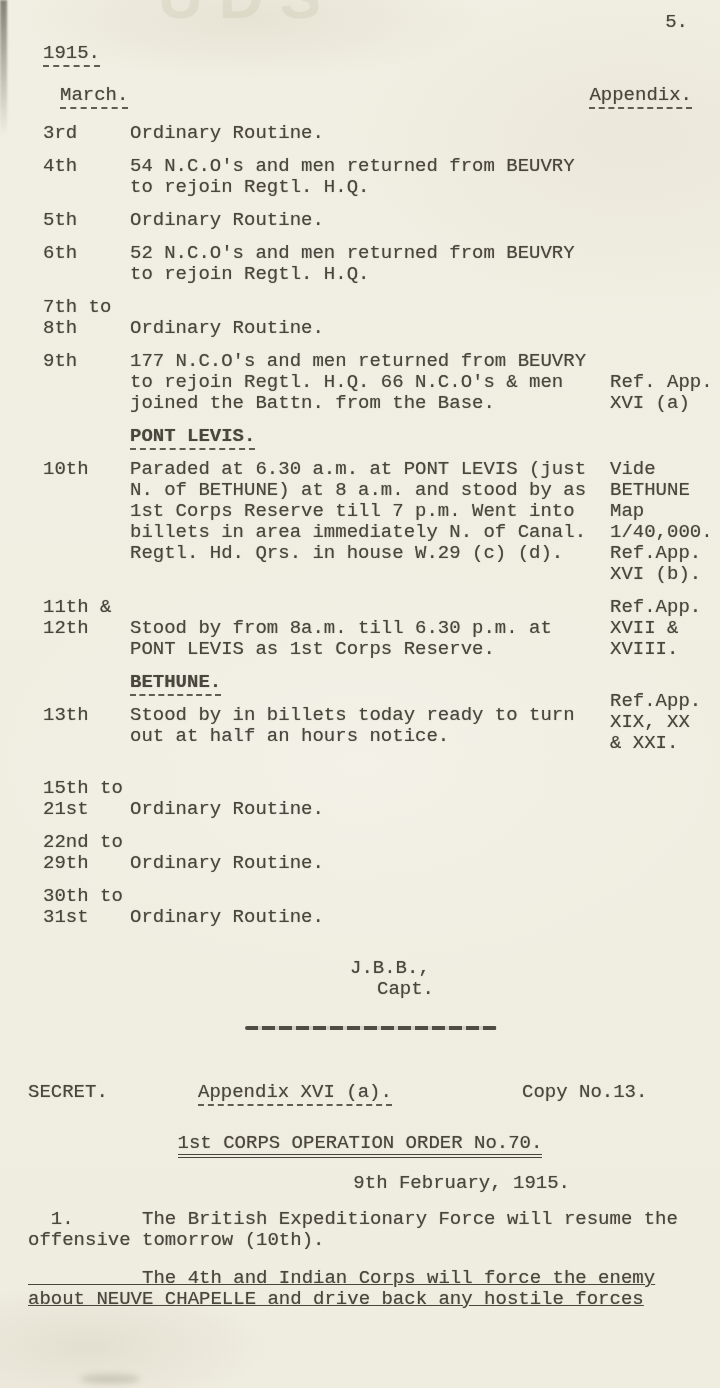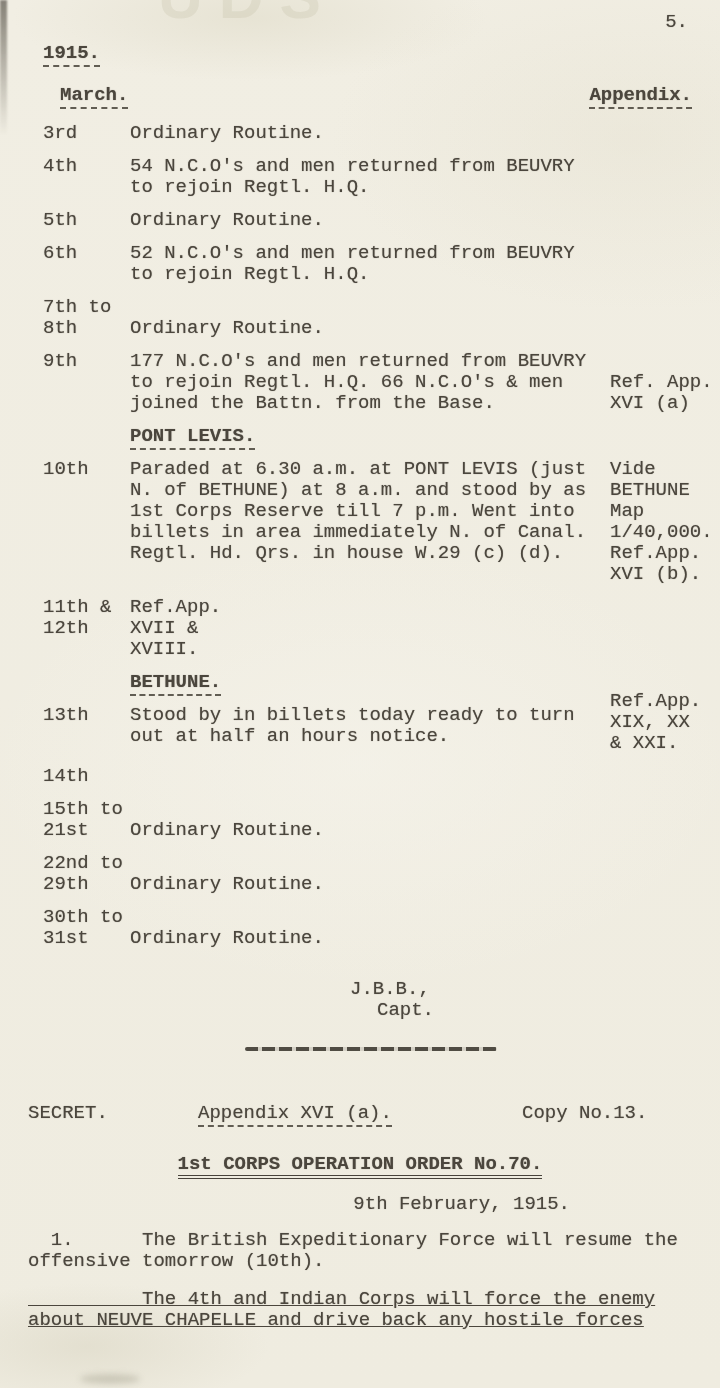--- a/index.html
+++ b/index.html
@@ -31,21 +31,21 @@
   .watermark{
     position:absolute;top:-14px;left:158px;
     font-family:"Liberation Sans",sans-serif;
     font-size:62px;font-weight:bold;letter-spacing:16px;
     color:rgba(165,162,132,.16);
     text-shadow:none;
   }
   .page-number{text-align:right;padding-right:4px;}
   .u-dash{border-bottom:2px dashed rgba(72,67,58,.85);padding-bottom:1px;}
   .u-double{border-bottom:4px double rgba(62,58,50,.95);padding-bottom:0;}
-  .bold{font-weight:700;}
+  .bold{font-weight:400;}
   .year-heading{margin:10px 0 0 15px;}
   .month-row{display:flex;justify-content:space-between;margin:21px 0 17px 0;}
   .month-heading{margin-left:32px;}
   .diary-entries{margin-left:15px;}
   .entry-row{display:flex;margin-bottom:12px;}
   .cell-date{flex:none;width:87px;white-space:pre-line;}
   .cell-text{flex:none;width:480px;white-space:pre-line;}
   .cell-ref{flex:none;width:110px;white-space:pre-line;}
   .two-line-date .cell-text{padding-top:21px;}
   .row-i5 .cell-ref{padding-top:21px;}
@@ -135,35 +135,36 @@
         <div class="cell-ref">Vide
 BETHUNE
 Map
 1/40,000.
 Ref.App.
 XVI (b).</div>
       </div>
       <div class="entry-row row-i8 two-line-date">
         <div class="cell-date">11th &amp;
 12th</div>
+        <div class="cell-text">Stood by from 8a.m. till 6.30 p.m. at
+PONT LEVIS as 1st Corps Reserve.</div>
         <div class="cell-ref">Ref.App.
 XVII &amp;
 XVIII.</div>
       </div>
       <div class="section-heading"><span class="u-dash">BETHUNE.</span></div>
       <div class="entry-row row-i10">
         <div class="cell-date">13th</div>
         <div class="cell-text">Stood by in billets today ready to turn
 out at half an hours notice.</div>
         <div class="cell-ref">Ref.App.
 XIX, XX
 &amp; XXI.</div>
       </div>
       <div class="entry-row row-i11">
-        <div class="cell-date">14th</div>
         <div class="cell-ref"></div>
       </div>
       <div class="entry-row row-i12 two-line-date">
         <div class="cell-date">15th to
 21st</div>
         <div class="cell-text">Ordinary Routine.</div>
         <div class="cell-ref"></div>
       </div>
       <div class="entry-row row-i13 two-line-date">
         <div class="cell-date">22nd to

